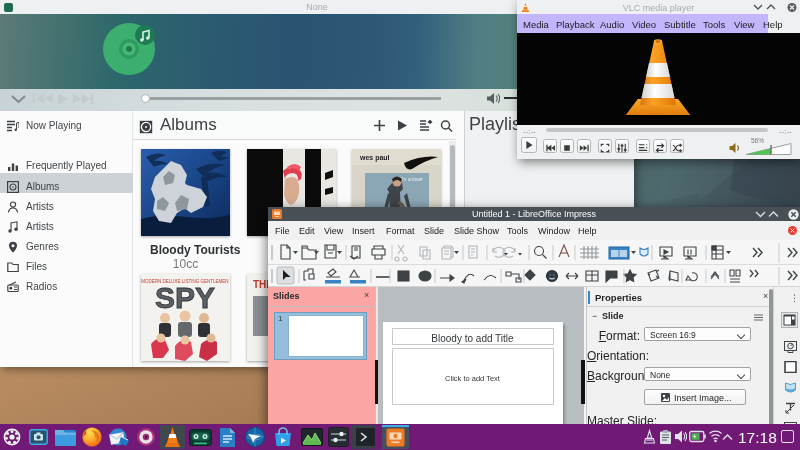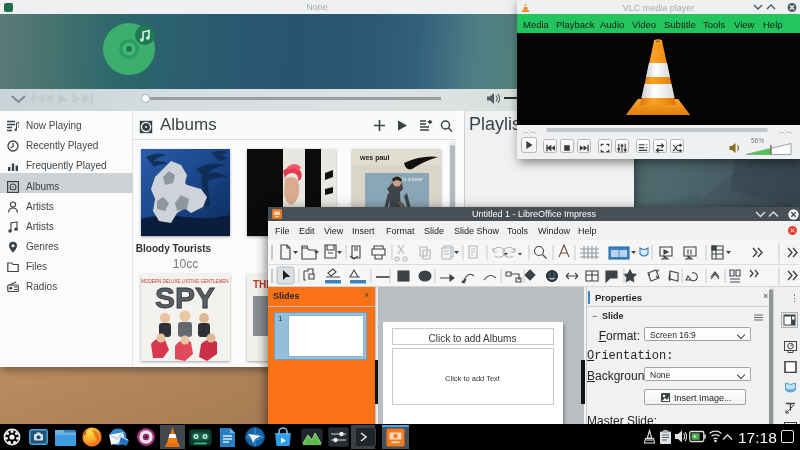--- a/index.html
+++ b/index.html
@@ -9,38 +9,38 @@
 #wall{left:0;top:0;width:800px;height:450px;background:linear-gradient(115deg,#c09468 0%,#b4875d 28%,#9f7d5e 45%,#6f6a60 62%,#4a565b 78%,#3f4f58 100%);}
 
 #elisa{left:0;top:0;width:634px;height:367px;background:#fbfbfb;box-shadow:2px 3px 8px rgba(0,0,0,.38);}
 #eli-tb{left:0;top:0;width:634px;height:14px;background:#eff0f1;}
 #eli-title{left:0;top:2px;width:634px;text-align:center;font-size:9px;color:#a6acae;}
 #eli-head{left:0;top:14px;width:634px;height:75px;background:linear-gradient(93deg,#5c7a78 0%,#45726f 9%,#2c676b 19%,#2b5b70 33%,#2a5372 46%,#2d5775 58%,#33607c 66%,#507e84 75%,#568279 84%,#5a867c 93%,#5d8a80 100%);}
 #eli-ctrl{left:0;top:89px;width:634px;height:22px;background:linear-gradient(90deg,#c7d3d7 0%,#d8dfe1 35%,#dde2e2 60%,#d7e0da 85%,#d9e2dc 100%);}
 
 #vlc{left:517px;top:0;width:283px;height:159px;background:#eff0f1;box-shadow:2px 3px 10px rgba(0,0,0,.5);}
 #vlc-tb{left:0;top:0;width:283px;height:14px;background:#eff0f1;}
-#vlc-menu{left:0;top:14px;width:283px;height:19px;background:#22c55e;}
+#vlc-menu{left:0;top:14px;width:251px;height:19px;background:#c4b5fd;}
 #vlc-video{left:0;top:33px;width:283px;height:92px;background:#040404;}
 #vlc-seek{left:0;top:125px;width:283px;height:11px;background:#eff0f1;}
 #vlc-ctl{left:0;top:136px;width:283px;height:23px;background:#eff0f1;}
 
 #imp{left:268px;top:207px;width:532px;height:226px;background:#f1f1f2;box-shadow:-2px 2px 10px rgba(0,0,0,.5);}
 #imp-tb{left:0;top:0;width:532px;height:14px;background:#484f55;}
 #imp-title{left:0;top:2px;width:532px;text-align:center;font-size:9px;color:#fcfcfc;}
 #imp-menu{left:0;top:14px;width:532px;height:19px;background:#f1f1f2;}
 #imp-tool1{left:0;top:33px;width:532px;height:25px;background:#f6f6f7;border-bottom:1px solid #dcdcdc;}
 #imp-tool2{left:0;top:58px;width:532px;height:22px;background:#f6f6f7;border-bottom:1px solid #d4d4d4;}
 #imp-body{left:0;top:80px;width:532px;height:146px;background:#f4f4f5;}
-#imp-slides{left:0;top:0;width:107px;height:146px;background:#f97316;}
+#imp-slides{left:0;top:0;width:107px;height:146px;background:#fca5a5;}
 #imp-canvas{left:110px;top:0;width:206px;height:146px;background:#b8bec1;}
 #imp-props{left:318px;top:0;width:187px;height:146px;background:#f1f1f2;border-left:1px solid #c9c9c9;}
 #imp-tabs{left:505px;top:0;width:27px;height:146px;background:#f0f0f1;border-left:1px solid #cfcfcf;}
 
-#bar{left:0;top:424px;width:800px;height:26px;background:#000000;}
+#bar{left:0;top:424px;width:800px;height:26px;background:#701a75;}
 .txt{position:absolute;white-space:nowrap;}
 .srow{position:absolute;left:0;width:133px;height:20px;}
 .srow svg{position:absolute;left:7px;top:4px;width:12px;height:12px;}
 .srow span{position:absolute;left:26px;top:4px;font-size:10px;color:#41464a;}
 .vbtn{position:absolute;width:14px;height:14px;border:1px solid #b4b8bb;border-radius:2.5px;background:linear-gradient(#fdfdfd,#eff0f1);}
 .vbtn svg{width:100%;height:100%;}
 .plabel{position:absolute;left:0;width:53px;text-align:right;font-size:12px;color:#232527;white-space:nowrap;}
 .pdd{position:absolute;left:57px;width:107px;height:14px;border:1px solid #9fa3a6;border-radius:2px;background:#fdfdfd;font-size:8.5px;color:#232527;padding:2px 0 0 5px;}
 .pdd::after{content:"";position:absolute;right:6px;top:3.5px;width:5px;height:5px;border-right:1.3px solid #444;border-bottom:1.3px solid #444;transform:rotate(45deg);}
 </style></head>
@@ -101,27 +101,20 @@
     <div id="eli-side" class="abs" style="left:0;top:111px;width:133px;height:256px;background:#fbfbfb;border-right:1px solid #e3e4e5;">
       <div class="abs" style="left:0;top:62px;width:133px;height:20px;background:#ccd2d5;"></div>
       <div class="srow" style="top:5px">
           <svg viewBox="0 0 12 12">
             <path d="M0 1.5 h8 M0 4.5 h8 M0 7.5 h5 M0 10.5 h5" stroke="#3c4145" stroke-width="1.4"></path>
             <path d="M9.5 9.5 V3 l2.5 -0.7 V8" stroke="#3c4145" stroke-width="1" fill="none"></path>
             <circle cx="8.7" cy="9.7" r="1.2" fill="#3c4145"></circle>
           </svg>
           <span>Now Playing</span>
         </div>
-      <div class="srow" style="top:25px">
-          <svg viewBox="0 0 12 12">
-            <circle cx="6" cy="6" r="5" fill="none" stroke="#3c4145" stroke-width="1.3"></circle>
-            <path d="M6 3 v3.4 l-2.5 1.7" stroke="#3c4145" stroke-width="1.2" fill="none"></path>
-          </svg>
-          <span>Recently Played</span>
-        </div>
       <div class="srow" style="top:45px">
           <svg viewBox="0 0 12 12">
             <path d="M1 11 v-4 h2.4 v4 M4.8 11 V3.5 h2.4 V11 M8.6 11 V5.5 H11 V11z" fill="#3c4145"></path>
           </svg>
           <span>Frequently Played</span>
         </div>
       <div class="srow" style="top:66px">
           <svg viewBox="0 0 12 12">
             <rect x="0.6" y="0.6" width="10.8" height="10.8" fill="none" stroke="#3c4145" stroke-width="1.2"></rect>
             <circle cx="6" cy="6" r="3" fill="none" stroke="#3c4145" stroke-width="1.1"></circle>
@@ -261,21 +254,21 @@
         <circle cx="44" cy="66" r="4.5" fill="#eac7a2"></circle>
         <path d="M60 70 q8 -8 16 -2 l0 12 -10 7 -8 -4z" fill="#c93048"></path>
         <circle cx="70" cy="64" r="4.5" fill="#e2b894"></circle>
       </g>
     </svg>
     <svg class="abs" style="left:247px;top:274px;box-shadow:0 1px 2.5px rgba(0,0,0,.35)" width="89" height="87" viewBox="0 0 89 87">
       <rect width="89" height="87" fill="#f3f1ec"></rect>
       <text x="6" y="14" font-size="10" font-weight="bold" fill="#c0392b" font-family="Liberation Sans">THE BEST</text>
       <rect x="6" y="22" width="60" height="40" fill="#8a8f94"></rect>
     </svg>
-    <div class="abs txt" style="left:129px;top:243px;width:89px;text-align:center;font-size:10px;font-weight:bold;color:#2f3234;">Bloody Tourists</div>
+    <div class="abs txt" style="left:150px;top:243px;width:89px;text-align:center;font-size:12px;font-weight:bold;color:#2f3234;">Bloody Tourists</div>
     <div class="abs txt" style="left:141px;top:257px;width:89px;text-align:center;font-size:12px;color:#73787b;">10cc</div>
 
     <div class="abs" style="left:449px;top:141px;width:7px;height:226px;background:#ececed;"></div>
     <div class="abs" style="left:450px;top:145px;width:5px;height:180px;border-radius:3px;background:#b4babd;"></div>
   </div>
   <div id="vlc" class="abs">
     <div id="vlc-tb" class="abs"></div>
     <svg class="abs" style="left:3px;top:1.5px" width="11" height="11" viewBox="0 0 24 24">
       <path d="M12 2 l3 9 h-6z" fill="#f07e13"></path>
         <path d="M9.5 8 h5 l1 4 h-7z" fill="#fff"></path>
@@ -510,38 +503,38 @@
         <div class="abs" style="left:0;top:18.5px;width:107px;height:1px;background:#bcbfc1;"></div>
         <div class="abs" style="left:6px;top:25px;width:93px;height:48px;background:#94bedb;border:1px solid #6f9dbd;"></div>
         <div class="abs" style="left:20px;top:28px;width:76px;height:42px;background:#fff;border:1px solid #88b4d1;"></div>
         <div class="txt" style="left:10px;top:27px;font-size:8px;color:#30373b;">1</div>
       </div>
       <div class="abs" style="left:107px;top:0;width:3px;height:146px;background:#e8e8e9;border-left:1px solid #c2c2c4;"></div>
       <div class="abs" style="left:107px;top:73px;width:3.5px;height:44px;background:#111;"></div>
       <div id="imp-canvas" class="abs">
         <div class="abs" style="left:5px;top:35px;width:180px;height:102px;background:#fff;box-shadow:1.5px 1.5px 3px rgba(0,0,0,.35);"></div>
         <div class="abs" style="left:13.5px;top:41px;width:162px;height:16.5px;border:1px solid #c9cacc;"></div>
-        <div class="txt" style="left:13.5px;top:45.5px;width:162px;text-align:center;font-size:10px;color:#33373a;">Click to add Albums</div>
+        <div class="txt" style="left:13.5px;top:45.5px;width:162px;text-align:center;font-size:10px;color:#33373a;">Bloody to add Title</div>
         <div class="abs" style="left:13.5px;top:60.5px;width:162px;height:57px;border:1px solid #c9cacc;"></div>
         <div class="txt" style="left:13.5px;top:85px;width:162px;text-align:center;font-size:7.5px;color:#33373a;top:86.5px;">Click to add Text</div>
       </div>
       <div class="abs" style="left:313px;top:73px;width:3.5px;height:44px;background:#111;"></div>
       <div id="imp-props" class="abs">
         <div class="abs" style="left:1px;top:4px;width:2px;height:13px;background:#3b86c4;"></div>
         <div class="txt" style="left:8px;top:5px;font-size:9.5px;font-weight:bold;color:#232527;">Properties</div>
         <div class="txt" style="left:176px;top:4px;font-size:9px;color:#444;">×</div>
         <div class="abs" style="left:0;top:19px;width:187px;height:1px;background:#cfd0d2;"></div>
         <div class="txt" style="left:5px;top:24px;font-size:9px;color:#333;">−</div>
         <div class="txt" style="left:15px;top:24px;font-size:9px;font-weight:bold;color:#232527;">Slide</div>
         <svg class="abs" style="left:167px;top:27px" width="9" height="7" viewBox="0 0 9 7">
             <path d="M0 1 h9 M0 3.5 h9 M0 6 h9" stroke="#666" stroke-width="1"></path>
           </svg>
         <div class="plabel" style="top:42px;"><u>F</u>ormat:</div>
         <div class="pdd" style="top:40px;">Screen 16:9</div>
-        <div class="plabel" style="top:62px;font-family:Liberation Mono, monospace;"><u>O</u>rientation:</div>
+        <div class="plabel" style="top:62px;"><u>O</u>rientation:</div>
         <div class="plabel" style="top:82px;"><u>B</u>ackground:</div>
         <div class="pdd" style="top:80px;">None</div>
         <div class="abs" style="left:57px;top:102px;width:102px;height:16px;border:1px solid #9fa3a6;border-radius:2px;background:linear-gradient(#fdfdfd,#f1f1f2);">
           <svg class="abs" style="left:16px;top:3px" width="9" height="9" viewBox="0 0 9 9">
               <rect width="9" height="9" rx="1" fill="#3e4346"></rect>
               <circle cx="3" cy="3" r="1.2" fill="#fff"></circle>
               <path d="M1 8 l3 -3 2 2 2 -3 v4z" fill="#fff"></path>
             </svg>
           <div class="txt" style="left:29px;top:3px;font-size:9px;color:#232527;">Insert Image...</div>
         </div>

